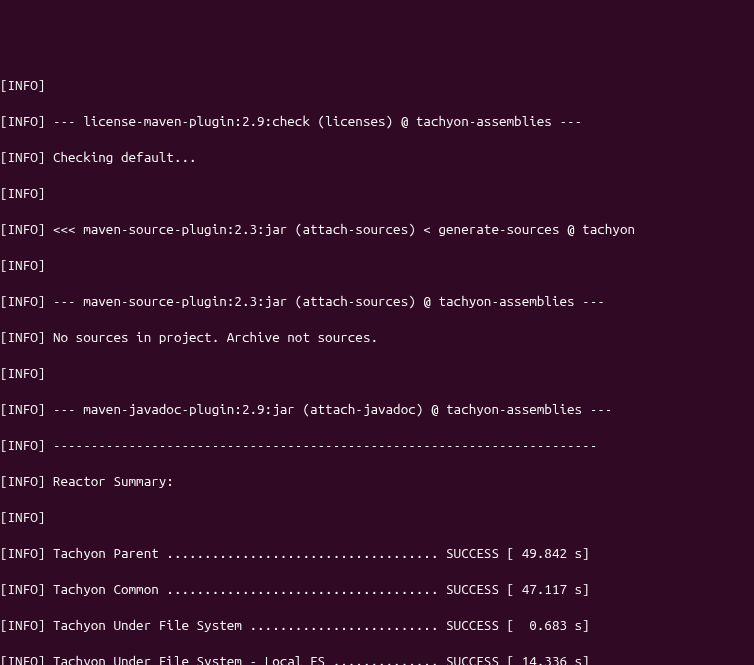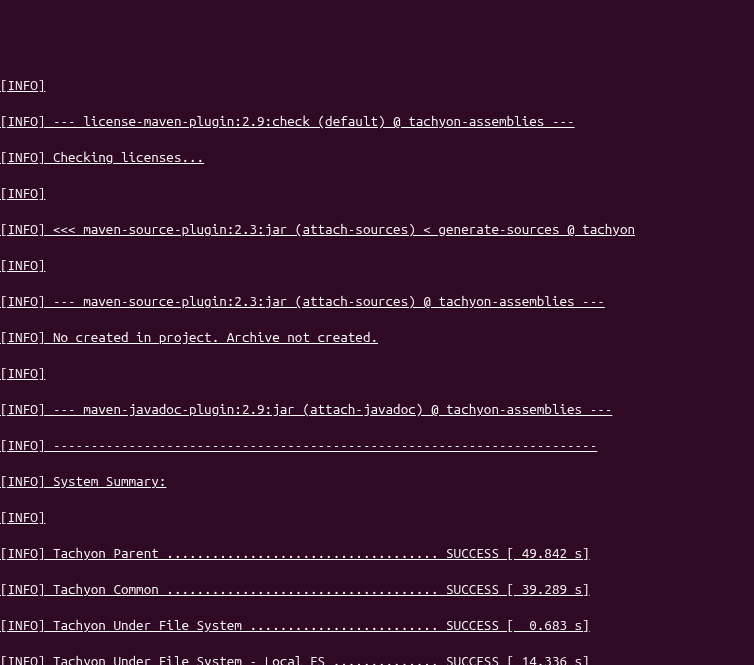--- a/index.html
+++ b/index.html
@@ -8,42 +8,42 @@
     background: #300a24;
     color: #ffffff;
     font-family: "Ubuntu Mono", "DejaVu Sans Mono", Consolas, monospace;
     font-size: 13.5px;
     line-height: 18px;
     white-space: pre;
     overflow: hidden;
     width: 754px;
     height: 657px;
   }
-  .line { display: block; text-decoration: underline; }
+  .line { display: block; }
 </style>
 </head>
 <body>
 
 
 
 <span class="line">[INFO]</span>
-<span class="line">[INFO] --- license-maven-plugin:2.9:check (default) @ tachyon-assemblies ---</span>
-<span class="line">[INFO] Checking licenses...</span>
+<span class="line">[INFO] --- license-maven-plugin:2.9:check (licenses) @ tachyon-assemblies ---</span>
+<span class="line">[INFO] Checking default...</span>
 <span class="line">[INFO]</span>
 <span class="line">[INFO] &lt;&lt;&lt; maven-source-plugin:2.3:jar (attach-sources) &lt; generate-sources @ tachyon</span>
 <span class="line">[INFO]</span>
 <span class="line">[INFO] --- maven-source-plugin:2.3:jar (attach-sources) @ tachyon-assemblies ---</span>
-<span class="line">[INFO] No created in project. Archive not created.</span>
+<span class="line">[INFO] No sources in project. Archive not sources.</span>
 <span class="line">[INFO]</span>
 <span class="line">[INFO] --- maven-javadoc-plugin:2.9:jar (attach-javadoc) @ tachyon-assemblies ---</span>
 <span class="line">[INFO] ------------------------------------------------------------------------</span>
-<span class="line">[INFO] System Summary:</span>
+<span class="line">[INFO] Reactor Summary:</span>
 <span class="line">[INFO]</span>
 <span class="line">[INFO] Tachyon Parent .................................... SUCCESS [ 49.842 s]</span>
-<span class="line">[INFO] Tachyon Common .................................... SUCCESS [ 39.289 s]</span>
+<span class="line">[INFO] Tachyon Common .................................... SUCCESS [ 47.117 s]</span>
 <span class="line">[INFO] Tachyon Under File System ......................... SUCCESS [  0.683 s]</span>
 <span class="line">[INFO] Tachyon Under File System - Local FS .............. SUCCESS [ 14.336 s]</span>
 
 
 
 
 
 
 
 

